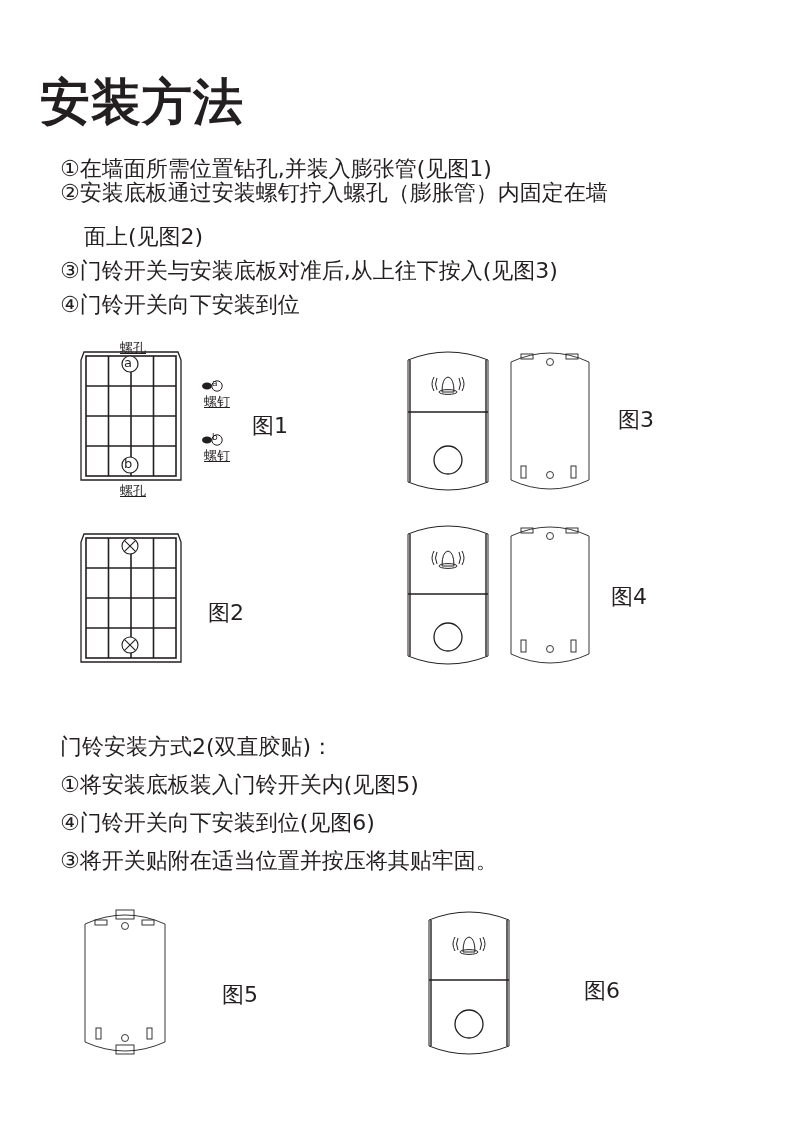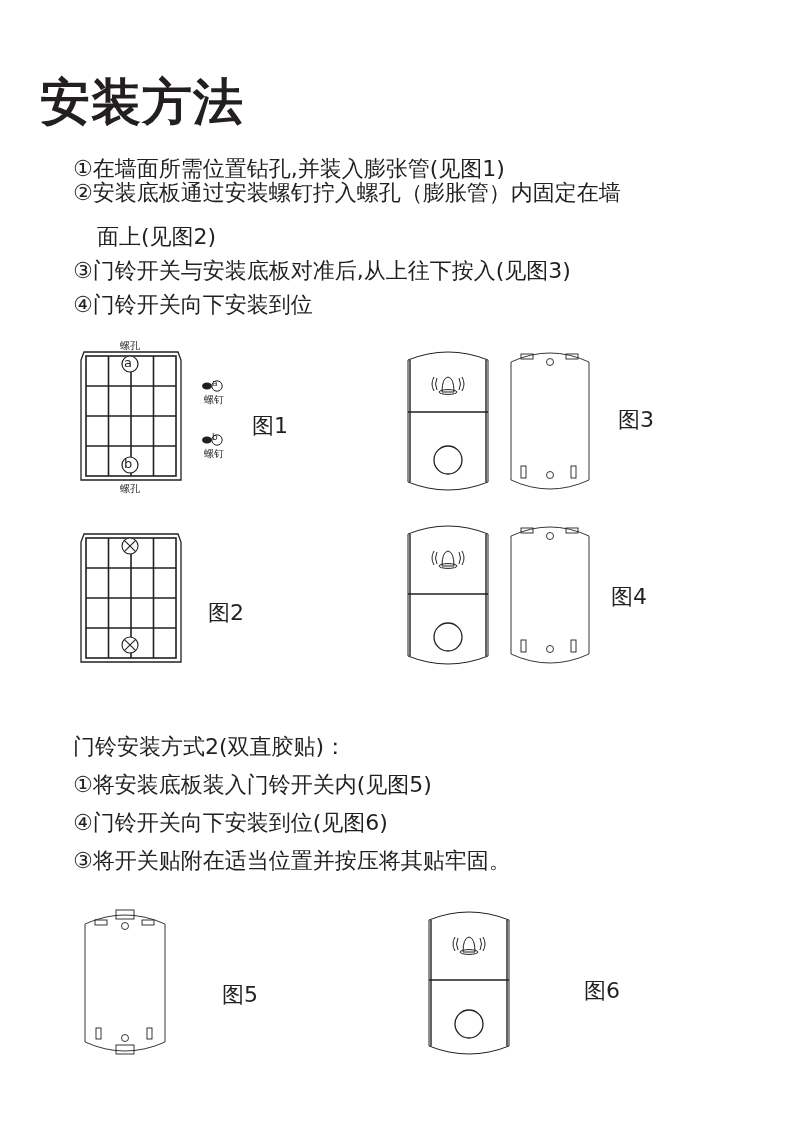--- a/index.html
+++ b/index.html
@@ -1,22 +1,22 @@
 <!DOCTYPE html>
 <html><head>
 <meta charset="utf-8">
 <style>
   html, body { margin:0; padding:0; background:#ffffff; }
   body { width:790px; height:1126px; position:relative; overflow:hidden;
          font-family:"DejaVu Sans","Liberation Sans",sans-serif; color:#231f20; }
   .abs { position:absolute; }
   .title { left:40px; top:72px; font-size:50px; font-weight:bold; letter-spacing:1px; line-height:60px; }
-  .step { left:60px; font-size:22px; line-height:34px; white-space:nowrap;margin-left:13px; }
+  .step { left:60px; font-size:22px; line-height:34px; white-space:nowrap; }
   .fig-label { font-size:22px; white-space:nowrap; }
-  .tiny { font-size:10px; white-space:nowrap; }
+  .tiny { font-size:13px; white-space:nowrap;text-decoration:underline; }
   svg { position:absolute; overflow:visible; }
 </style>
 </head>
 <body>
 
 <div class="abs title">安装方法</div>
 
 <div class="abs step" style="top:152px">①在墙面所需位置钻孔,并装入膨张管(见图1)</div>
 <div class="abs step" style="top:176px">②安装底板通过安装螺钉拧入螺孔（膨胀管）内固定在墙</div>
 <div class="abs step" style="top:220px; left:84px">面上(见图2)</div>

